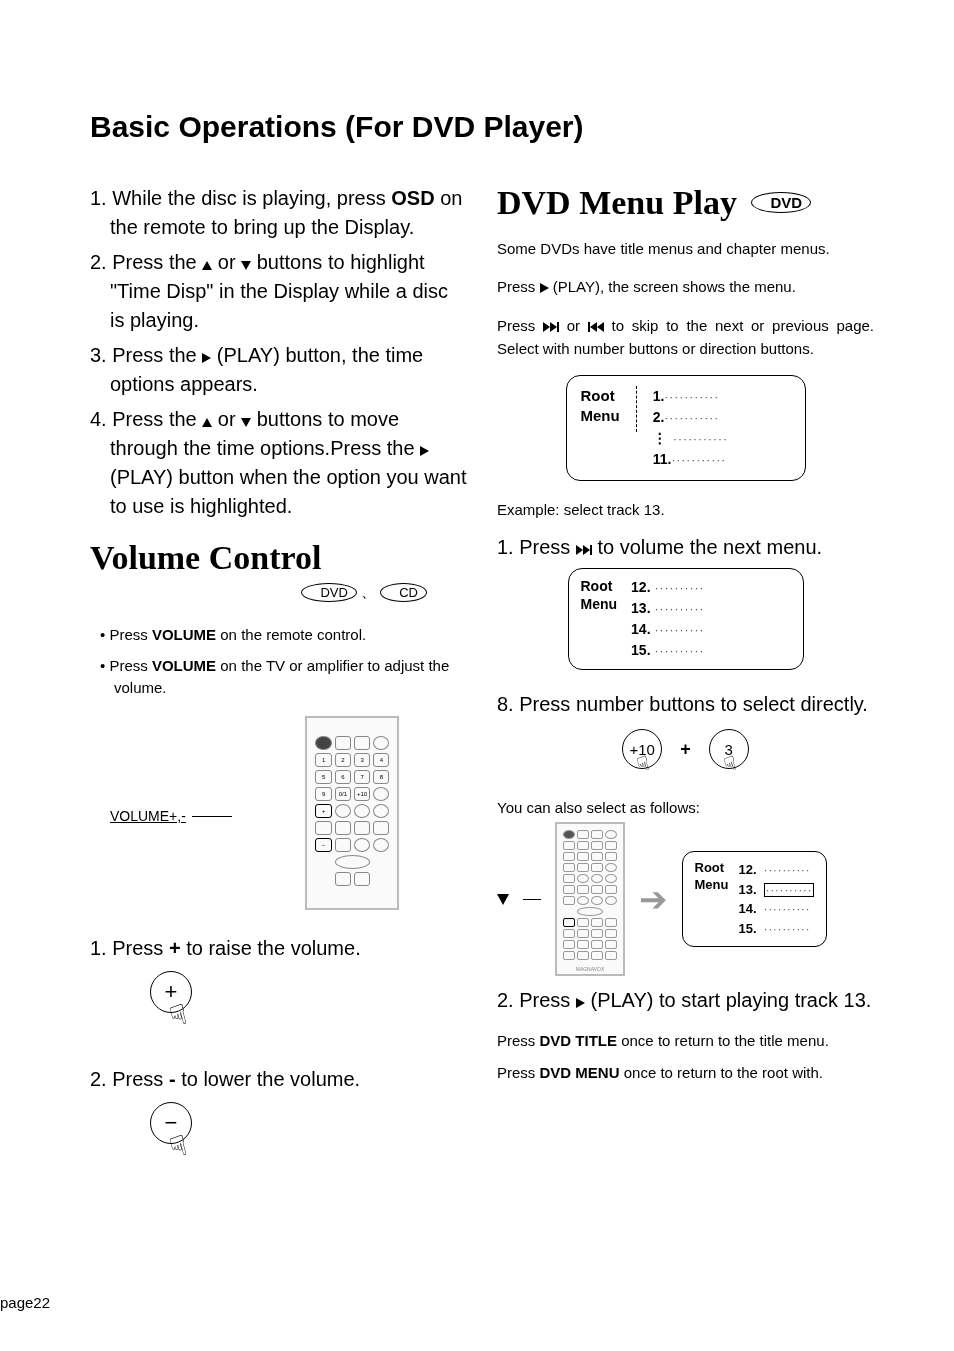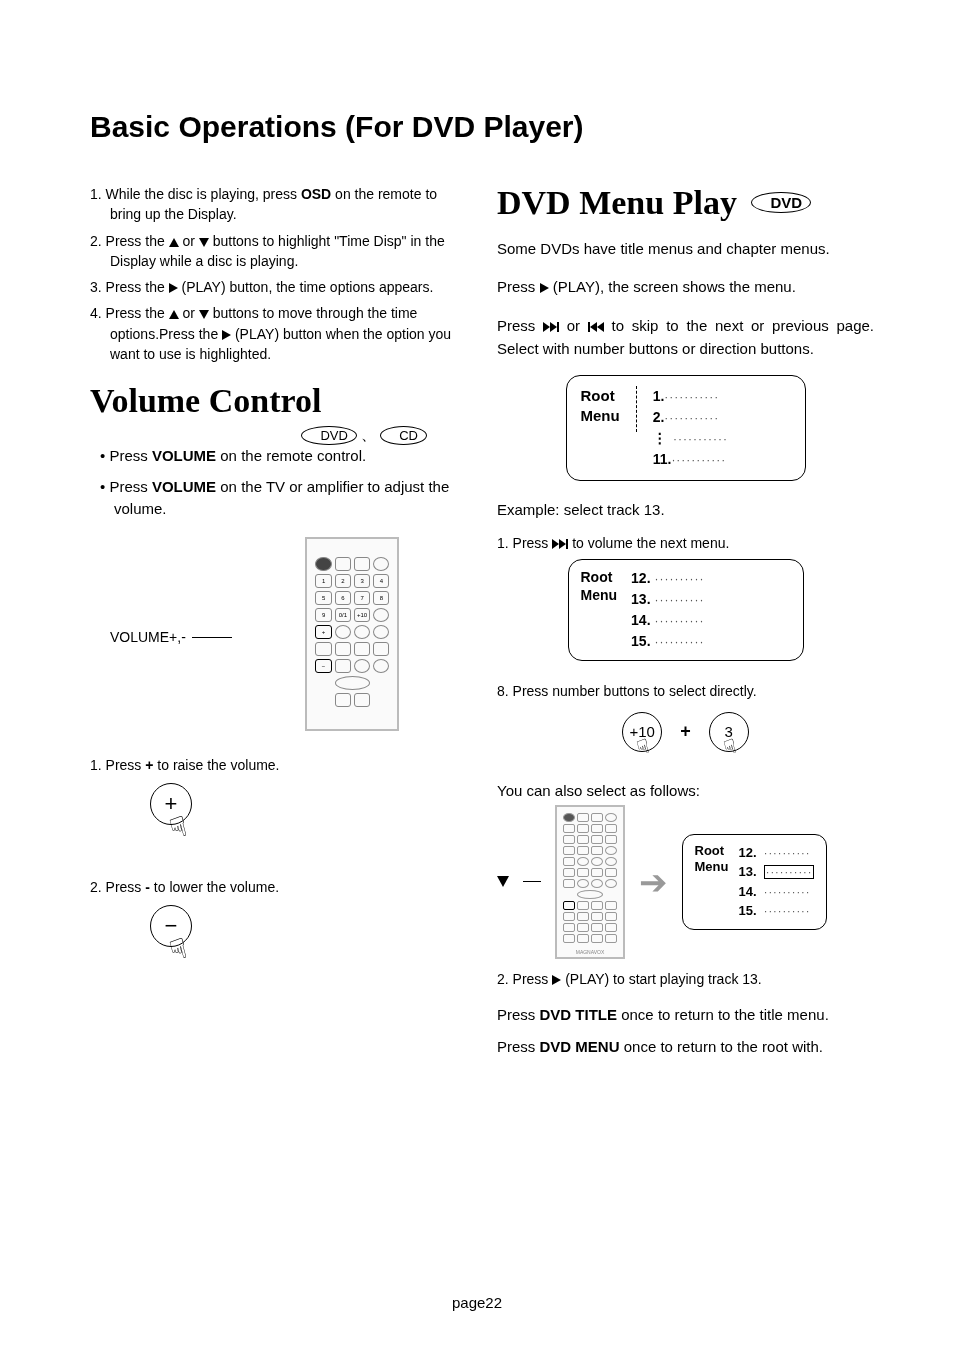--- a/index.html
+++ b/index.html
@@ -15,21 +15,21 @@
   }
   h1.top{
     font-family:Arial,Helvetica,sans-serif;
     font-weight:900;
     font-size:30px;
     margin:0 0 40px 0;
     letter-spacing:0px;
   }
   .cols{display:flex;gap:30px;}
   .col{width:50%;}
-  .ol-step{font-size:14px;line-height:1.45;margin:0 0 6px 20px;text-indent:-20px;}
+  .ol-step{font-size:20px;line-height:1.45;margin:0 0 6px 20px;text-indent:-20px;}
   .bullet{font-size:15px;line-height:1.5;margin:0 0 8px 24px;text-indent:-14px;}
   .bullet::before{content:"• ";}
   .b{font-weight:bold;}
   h2.section{
     font-family:"Times New Roman",Times,serif;
     font-size:34px;
     font-weight:bold;
     margin:18px 0 6px 0;
   }
   .disc-ellipse{
@@ -44,37 +44,37 @@
   }
   .disc-ellipse::before{
     content:"";
     position:absolute;
     left:5px;top:50%;
     width:12px;height:0;
     border-top:1.5px solid #000;
     transform:translateY(-50%);
     display:none;
   }
-  .disc-row{text-align:right;padding-right:40px;font-size:15px;}
+  .disc-row{text-align:right;padding-right:40px;margin-bottom:22px;font-size:15px;}
   .remote-fig{
     border:2px solid #bbb;
     width:90px;height:190px;
     margin:8px auto 14px auto;
     position:relative;
     background:#fafafa;
   }
   .remote-fig .grid{
     position:absolute;left:8px;right:8px;top:18px;bottom:8px;
     display:grid;grid-template-columns:repeat(4,1fr);grid-auto-rows:14px;gap:3px;
   }
   .remote-fig .btn{border:1px solid #888;border-radius:3px;font-size:6px;line-height:12px;text-align:center;}
   .remote-fig .btn.round{border-radius:50%;}
   .remote-fig .btn.dark{background:#444;}
   .vol-label{font-size:14px;}
-  .vol-wrap{display:flex;align-items:center;gap:6px;margin-left:20px;}
+  .vol-wrap{display:flex;align-items:center;gap:6px;margin-left:20px;text-decoration:underline;}
   .vol-wrap .line{width:40px;border-top:1px solid #000;margin-top:2px;}
   .press-btn-fig{
     width:120px;height:70px;margin:8px 0 24px 50px;position:relative;
   }
   .press-btn-fig .circ{
     width:40px;height:40px;border:1.5px solid #000;border-radius:50%;
     display:flex;align-items:center;justify-content:center;
     font-size:22px;position:absolute;left:10px;top:0;
   }
   .press-btn-fig .hand{
@@ -109,21 +109,21 @@
   .row3{display:flex;align-items:center;gap:14px;margin:6px 0 10px 0;}
   .row3 .tri-line{width:18px;border-top:1px solid #000;}
   .menu-box2{
     border:1.5px solid #000;border-radius:12px;padding:8px 12px;display:flex;gap:10px;font-size:13px;
   }
   .menu-box2 .lbl{font-weight:bold;line-height:1.3;}
   .menu-box2 .items{font-weight:bold;line-height:1.5;}
   .menu-box2 .items .dots{font-weight:normal;font-size:11px;color:#555;letter-spacing:1px;}
   .menu-box2 .items .hl{border:1px solid #000;padding:0 1px;}
   .justify{text-align:justify;font-size:15px;line-height:1.55;}
-  .pgnum{position:absolute;left:0;right:0;bottom:40px;text-align:center;font-size:15px;}
+  .pgnum{position:absolute;left:0;right:0;bottom:40px;text-align:left;font-size:15px;}
   
   .tri-up{display:inline-block;width:0;height:0;border-left:5px solid transparent;border-right:5px solid transparent;border-bottom:9px solid #000;vertical-align:-1px;}
   .tri-dn{display:inline-block;width:0;height:0;border-left:5px solid transparent;border-right:5px solid transparent;border-top:9px solid #000;vertical-align:-1px;}
   .play-tri{display:inline-block;width:0;height:0;border-top:5px solid transparent;border-bottom:5px solid transparent;border-left:9px solid #000;vertical-align:-1px;}
   .ffwd{display:inline-flex;vertical-align:-1px;}
   .ffwd .t{width:0;height:0;border-top:5px solid transparent;border-bottom:5px solid transparent;border-left:7px solid #000;}
   .ffwd .bar{width:2px;height:10px;background:#000;}
   .frev{display:inline-flex;vertical-align:-1px;}
   .frev .bar{width:2px;height:10px;background:#000;}
   .frev .t{width:0;height:0;border-top:5px solid transparent;border-bottom:5px solid transparent;border-right:7px solid #000;}

